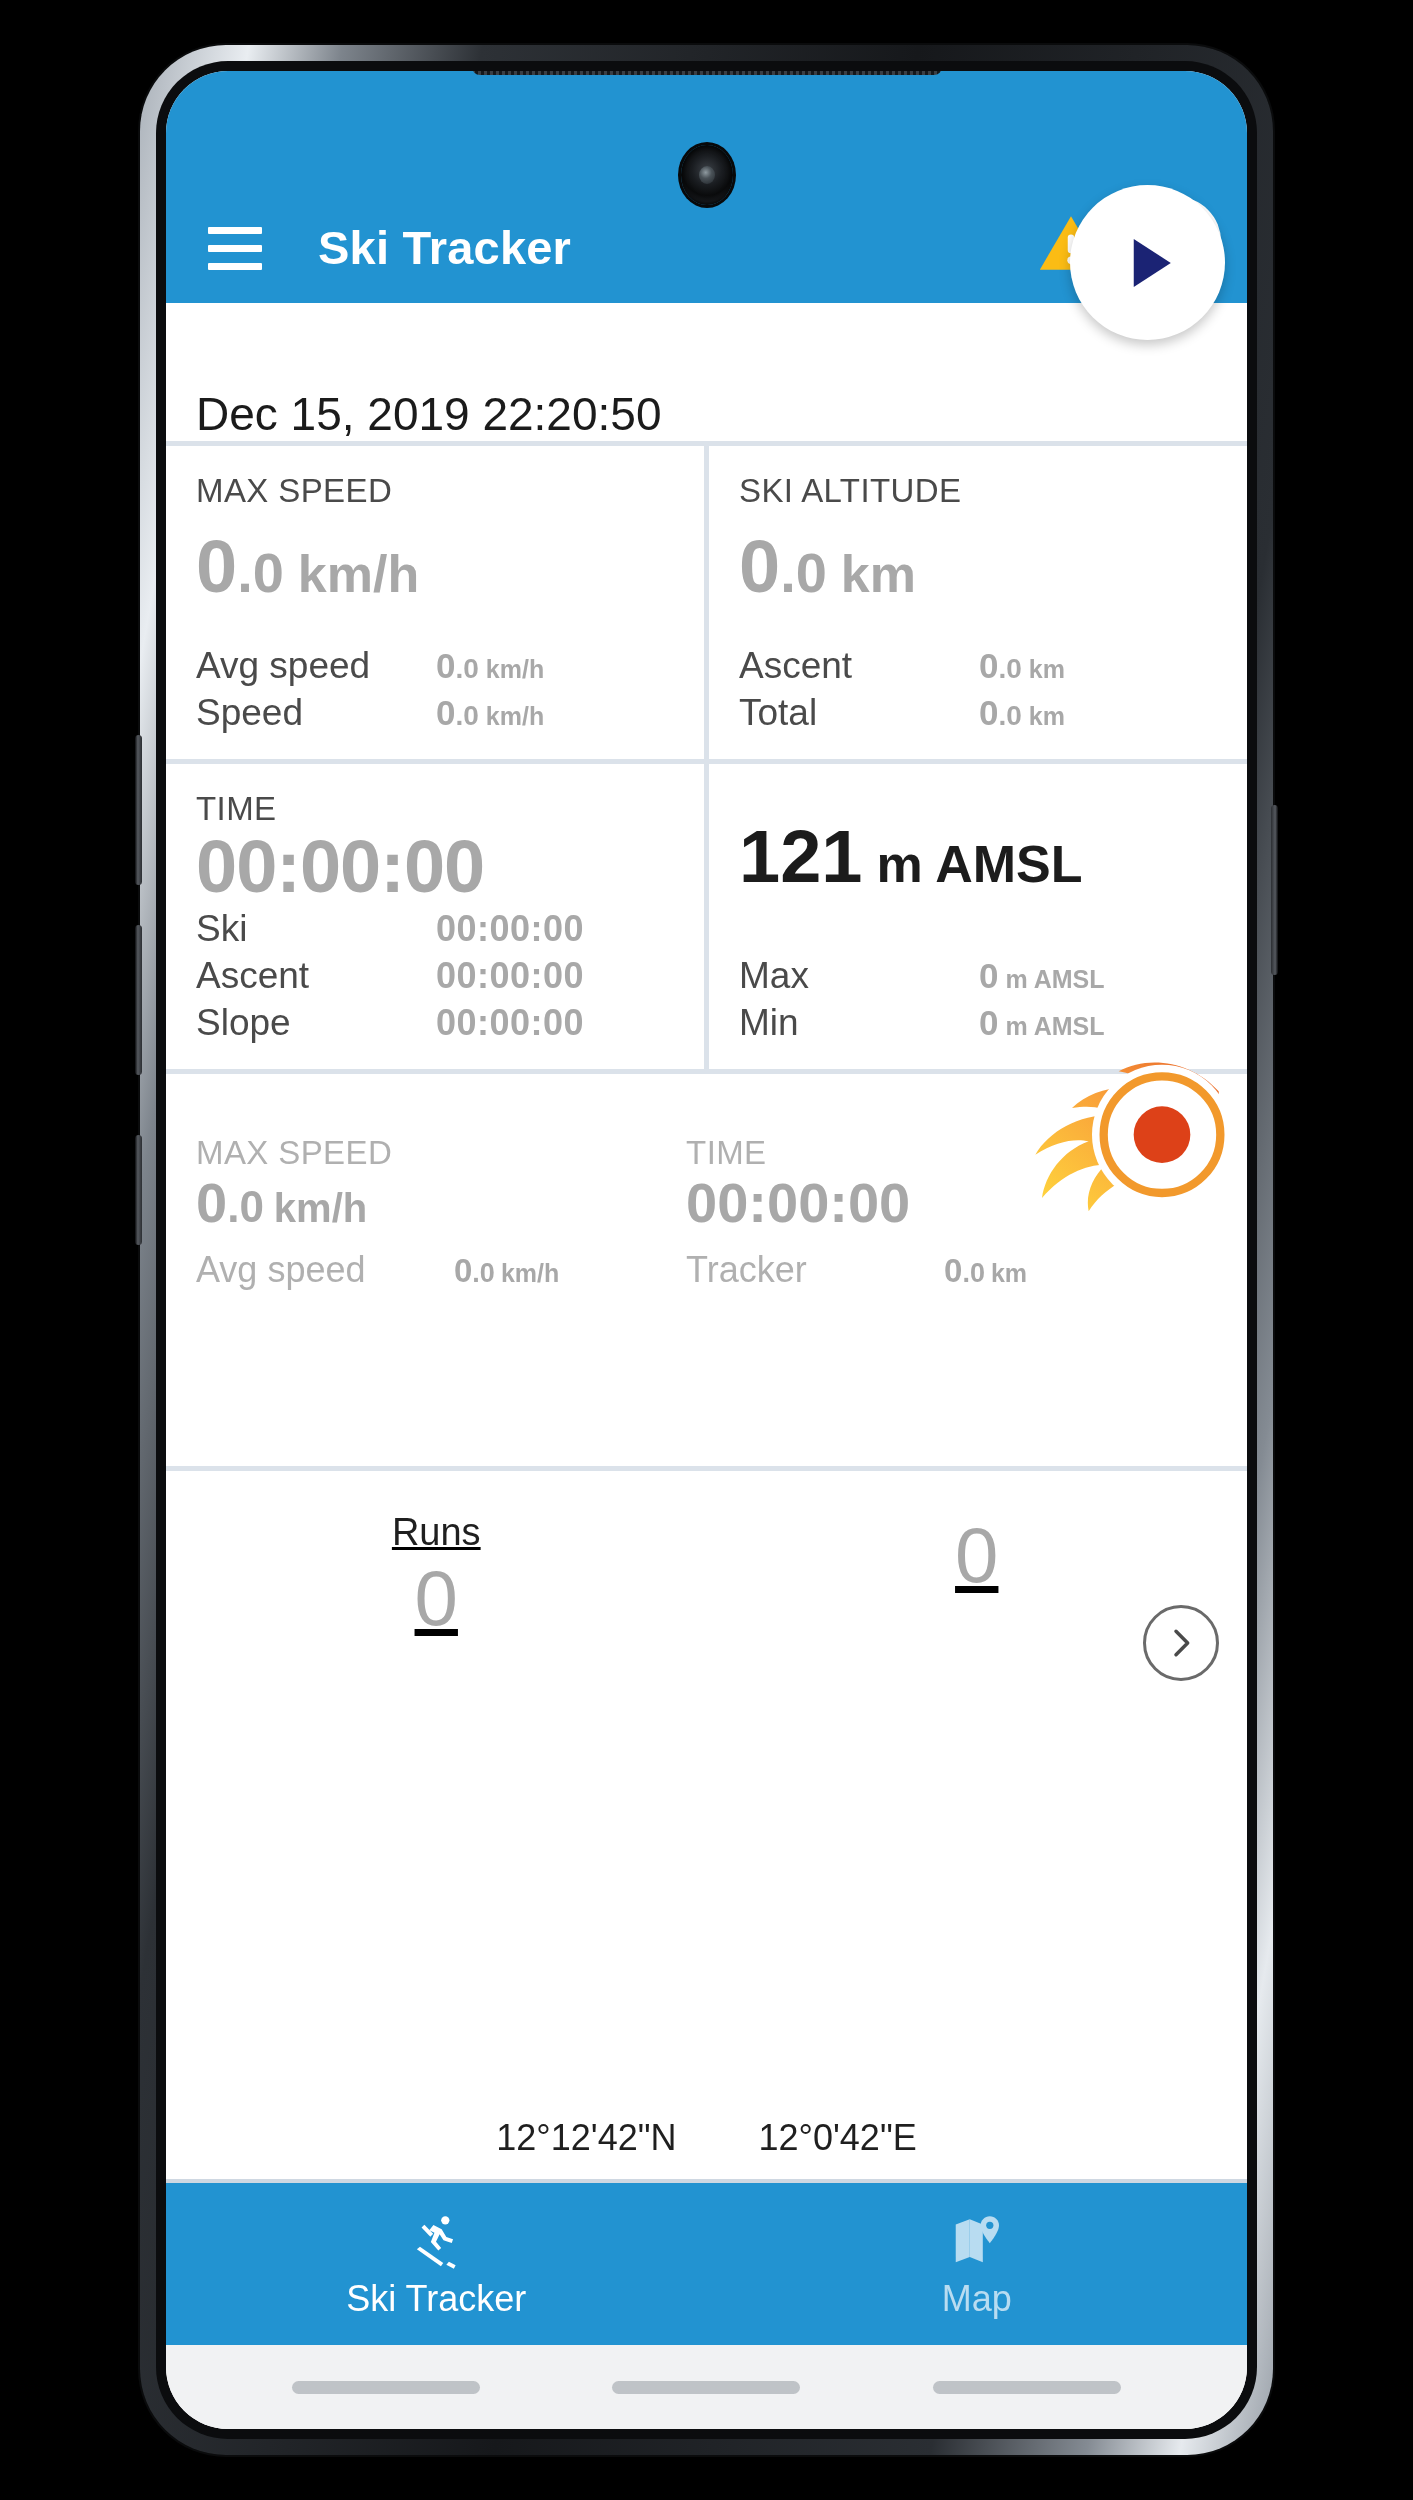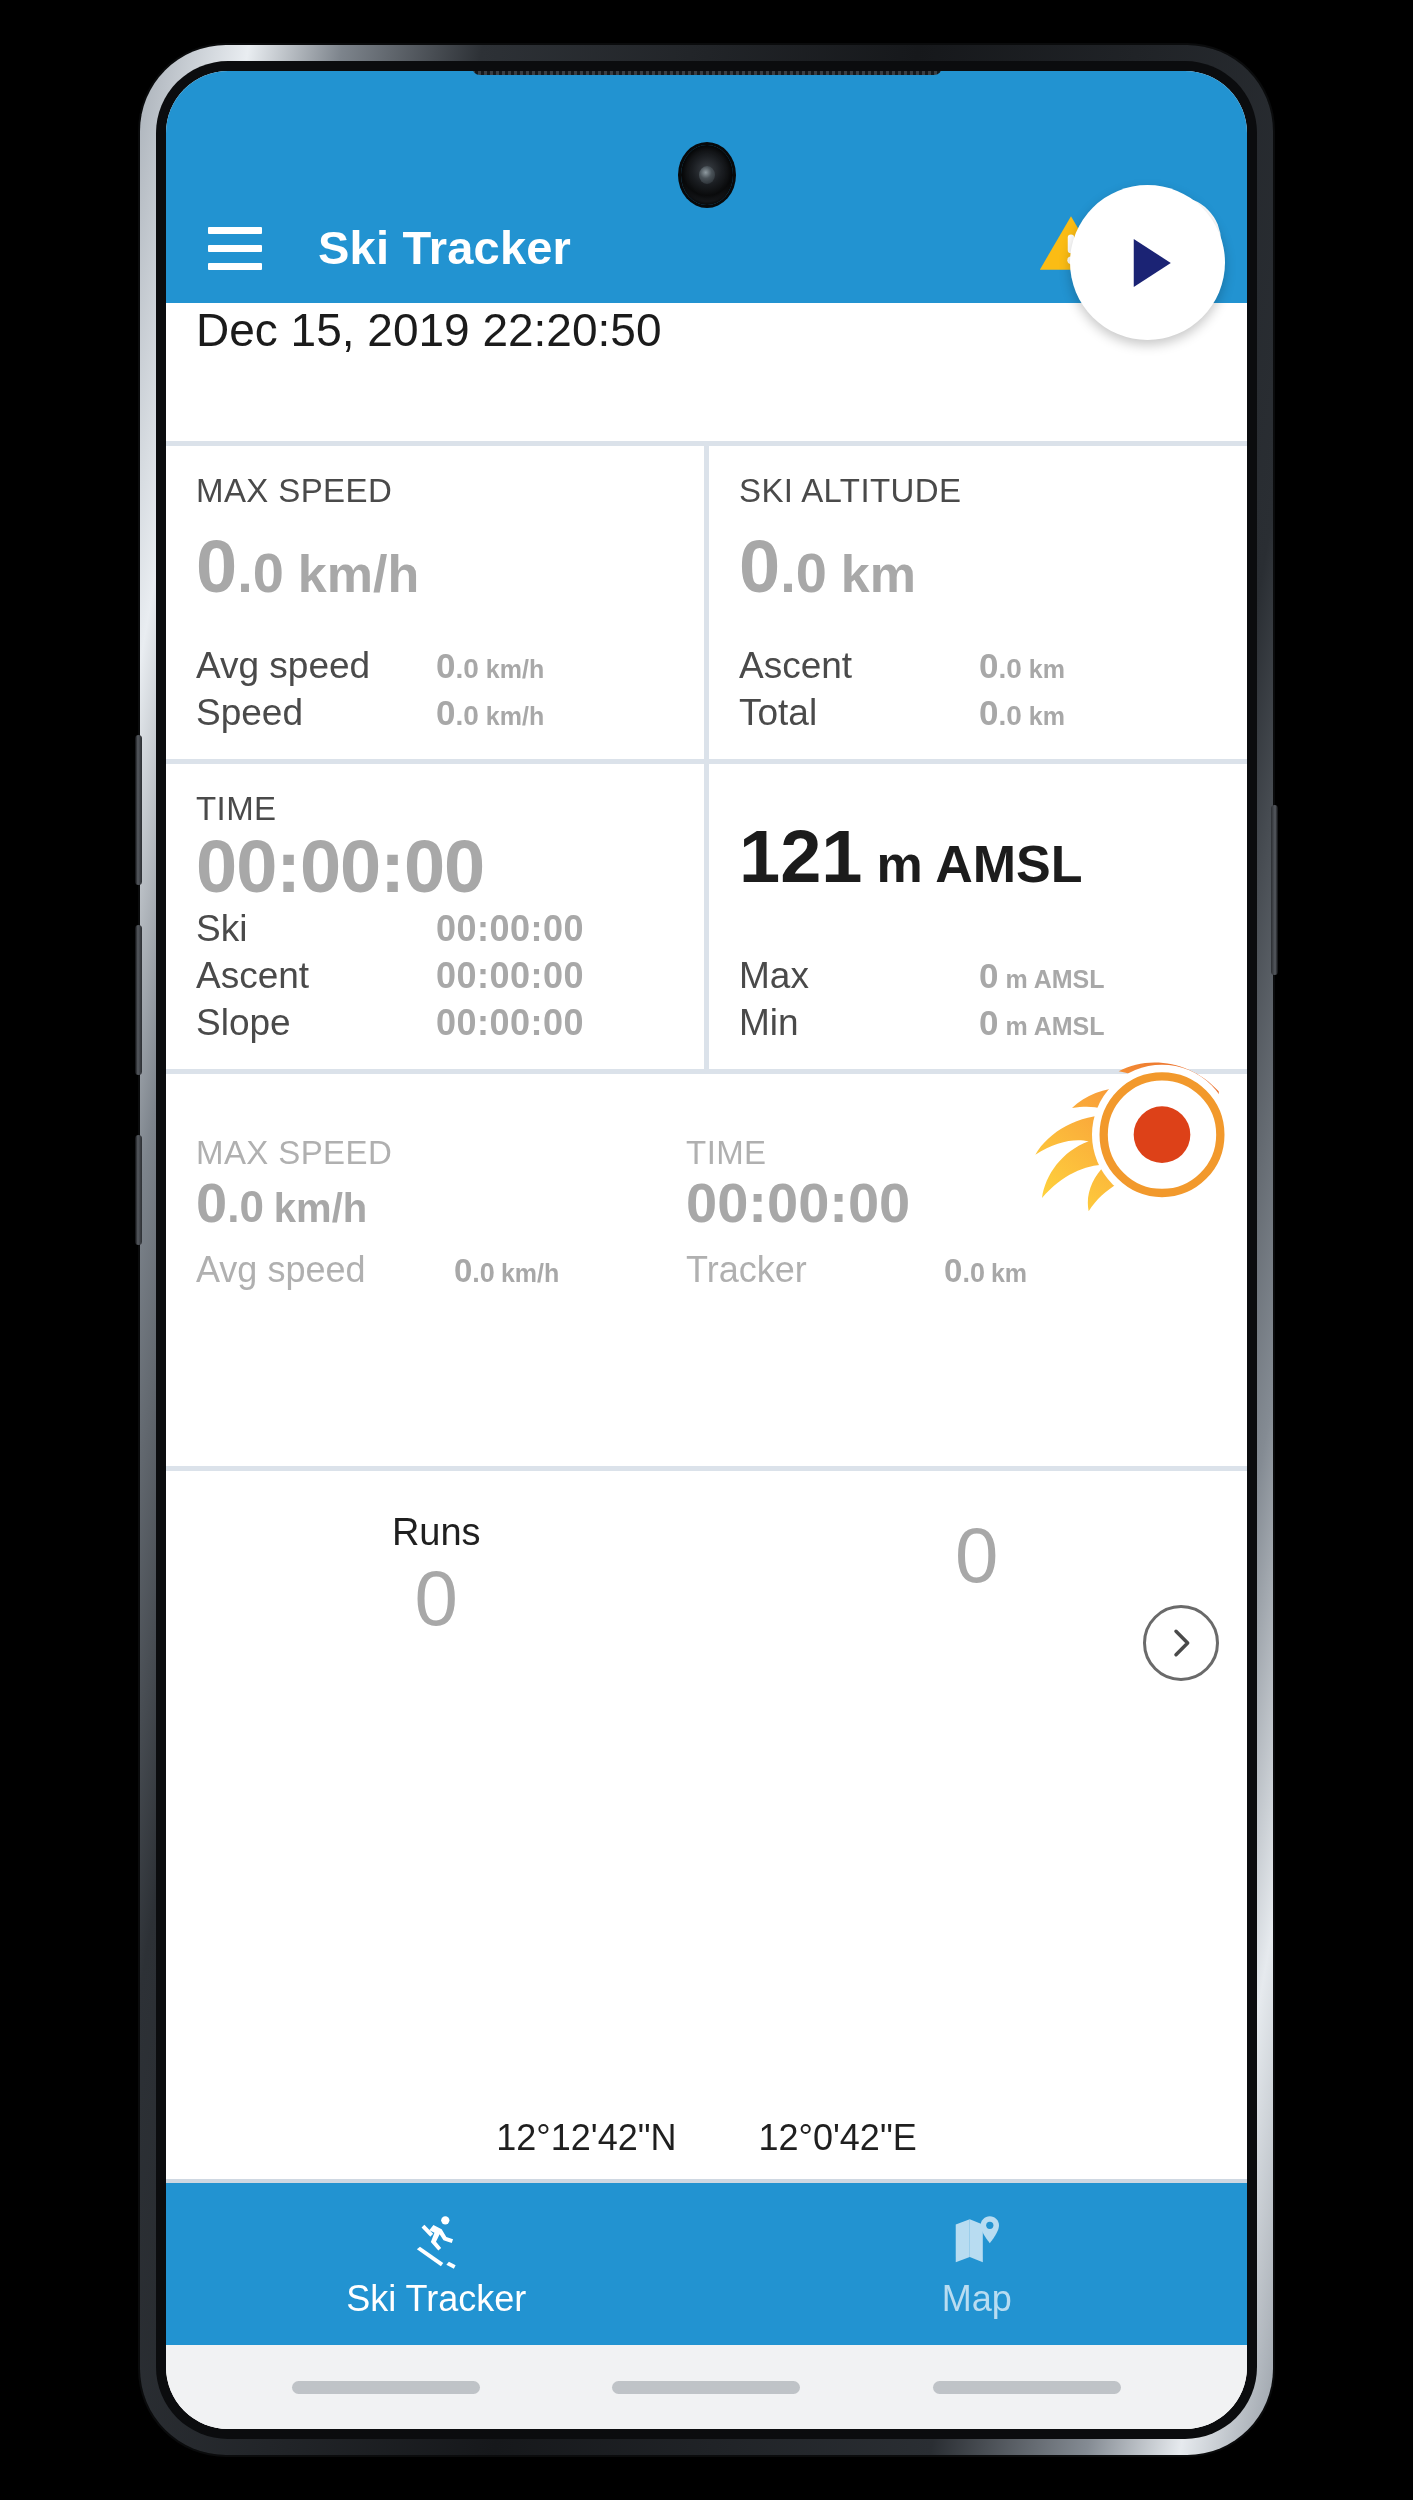--- a/index.html
+++ b/index.html
@@ -108,21 +108,21 @@
   #content {
     flex: 1 1 auto;
     background:#dbe2ea;
     display:flex; flex-direction:column;
     gap: 5px;
     overflow:hidden;
   }
   .card { background:#fff; }
 
   #date-row {
-    height: 138px; display:flex; align-items:flex-start;
+    height: 138px; display:flex; align-items:flex-end;
     padding-left: 30px; flex:0 0 auto;
   }
   #date-text { font-size: 46px; color:#1b1b1b; font-weight: 400; }
 
   .card-grid { display:flex; gap:5px; flex:0 0 auto; }
   .metric-card {
     flex:1 1 0; background:#fff; padding: 26px 30px 20px 30px;
     display:flex; flex-direction:column; position:relative;
   }
   .card-head { display:flex; align-items:flex-start; justify-content:space-between; }
@@ -180,21 +180,21 @@
   .frs-int  { font-size: 33px; font-weight:700; color:#a8a8a8; }
   .frs-frac { font-size: 27px; font-weight:700; color:#a8a8a8; }
   .frs-unit { font-size: 25px; font-weight:700; color:#a8a8a8; margin-left: 6px; }
 
   
   #stats-card {
     flex:1 1 auto; background:#fff; position:relative;
     display:flex; flex-direction:column;
   }
   #stats-grid { display:flex; margin-top: 40px; }
-  .stat-col { flex:1 1 0; text-align:center; }
+  .stat-col { flex:1 1 0; text-align:center;text-decoration:underline; }
   .stat-label { font-size: 38px; color:#1f1f1f; }
   .stat-value { font-size: 78px; color:#a8a8a8; font-weight:400; margin-top: 2px; line-height:1.1; }
   #stats-chevron {
     position:absolute; right: 28px; top: 134px;
     width: 76px; height: 76px; border-radius:50%;
     border: 3px solid #6a6a6a;
     display:flex; align-items:center; justify-content:center;
   }
   #coords-row {
     margin-top:auto; margin-bottom: 20px;

